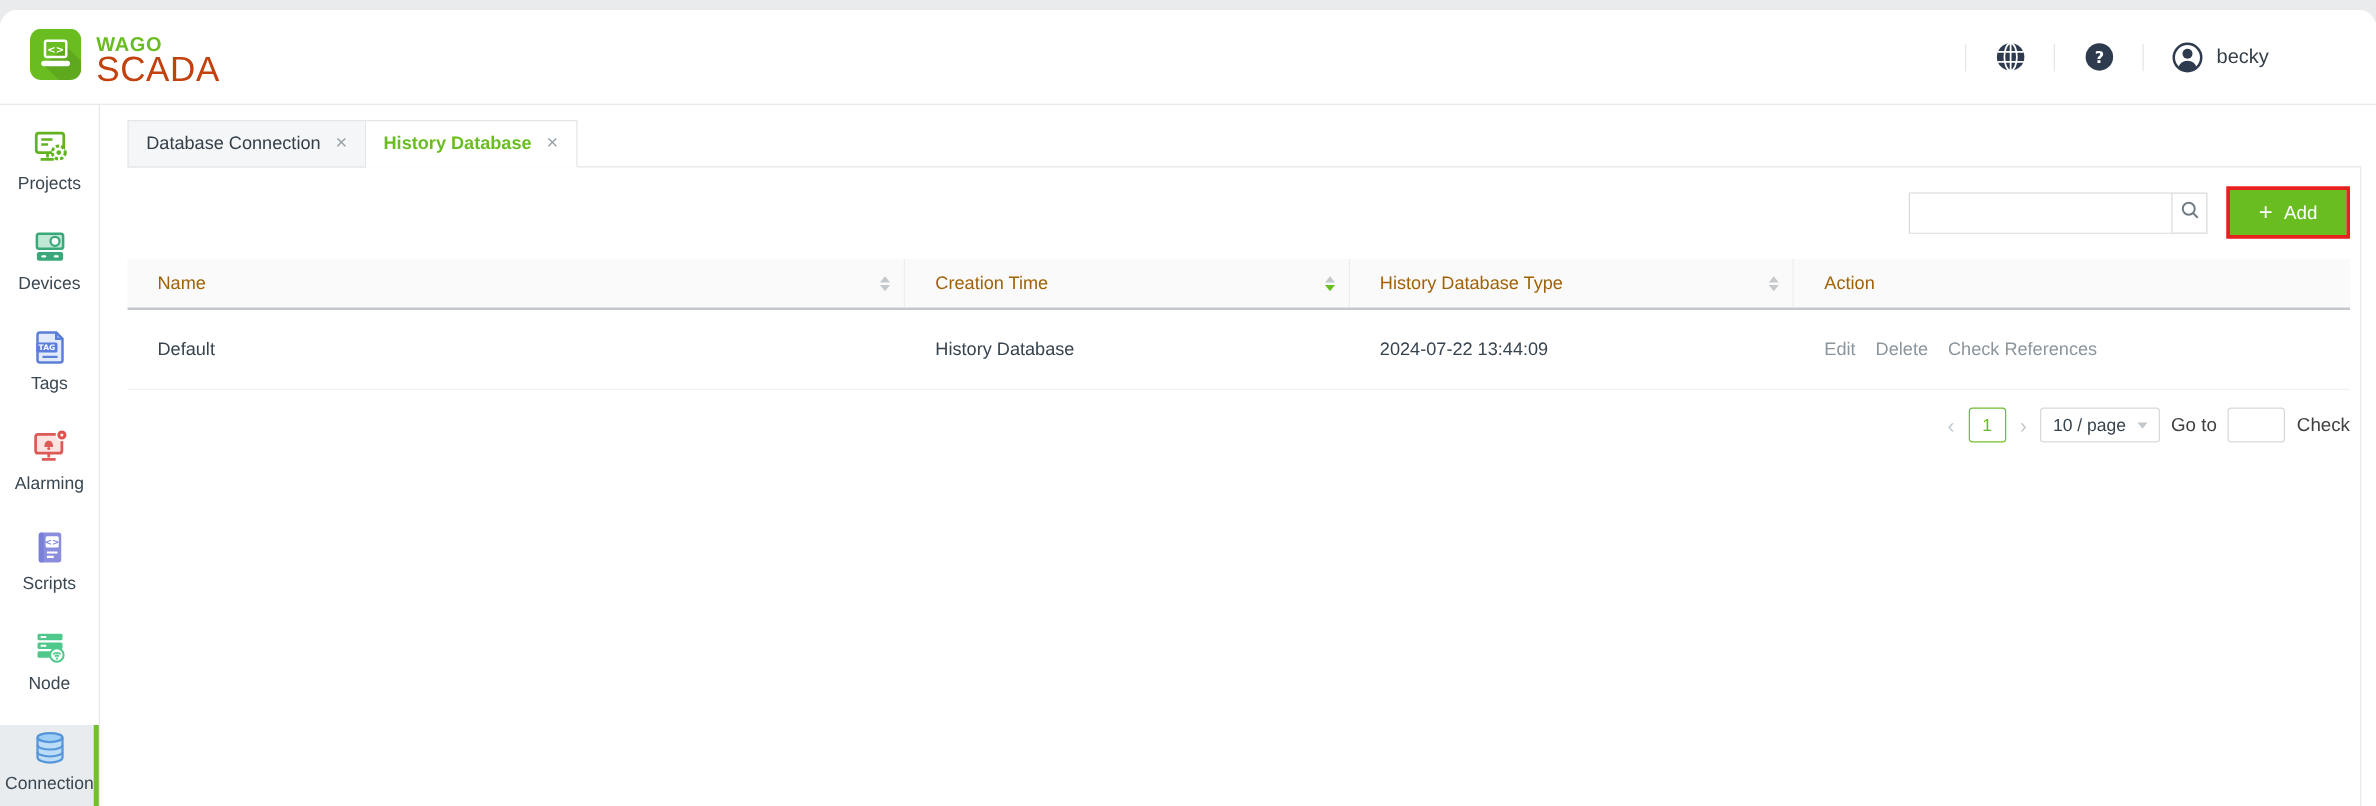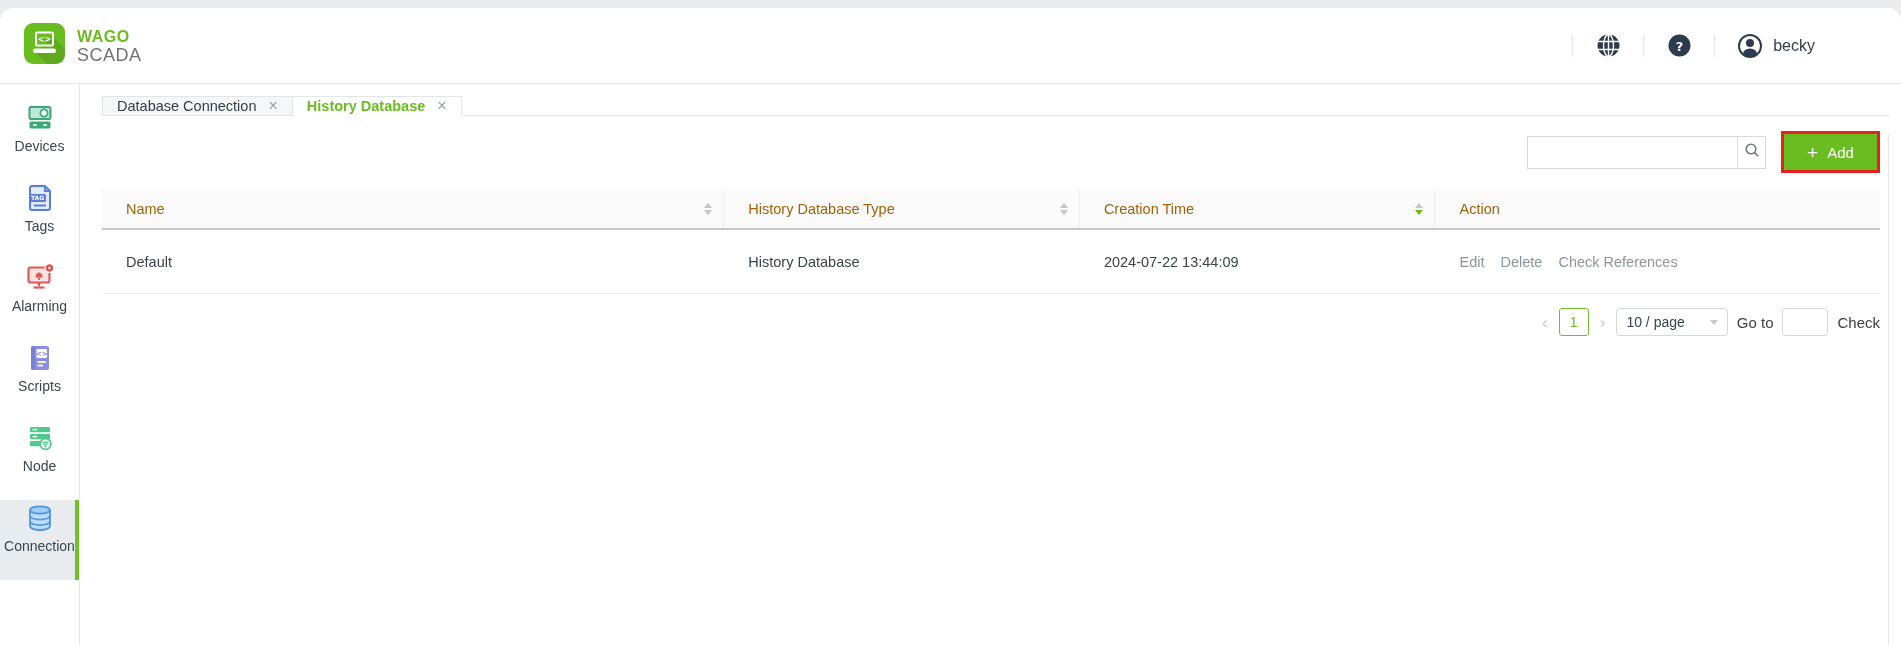--- a/index.html
+++ b/index.html
@@ -14,21 +14,21 @@
     background:#fff; border-radius:14px 14px 0 0; overflow:hidden;
   }
   
   .topbar {
     height:76px; display:flex; align-items:center;
     padding:0 86px 0 24px; border-bottom:1px solid #e9e9e9; background:#fff;
   }
   .logo { display:flex; align-items:center; }
   .logo-text { margin-left:12px; line-height:19px; }
   .logo-brand { font-size:16px; font-weight:800; color:#69bd21; letter-spacing:.5px; }
-  .logo-product { font-size:18px; color:#737373; letter-spacing:.5px; }
+  .logo-product { font-size:28px; color:#c2410c; letter-spacing:.5px; }
   .topbar-spacer { flex:1; }
   .top-right { display:flex; align-items:center; column-gap:22px; }
   .v-div { width:1px; height:22px; background:#e4e7e9; }
   .top-icon { width:26px; height:26px; display:flex; align-items:center; justify-content:center; cursor:pointer; }
   .user-chip { display:flex; align-items:center; cursor:pointer; }
   .user-name { margin-left:10px; font-size:16px; color:#333e48; }
   
   .workspace { display:flex; height:calc(100% - 76px); }
   .sidebar {
     width:80px; background:#fff; border-right:1px solid #e6e8ea;
@@ -42,21 +42,21 @@
   .side-label { font-size:14px; color:#3a4650; margin-top:4px; }
   .side-item.active { background:#e9ecef; }
   .side-item.active::after {
     content:""; position:absolute; right:0; top:0; bottom:0; width:4px; background:#74c02c;
   }
   .main { flex:1; position:relative; padding:12px 12px 0 22px; background:#fff; }
   .v-edge { position:absolute; right:12px; top:50px; bottom:0; width:1px; background:#e7e9eb; }
   
   .tabbar { display:flex; border-bottom:1px solid #e3e6e8; }
   .tab {
-    display:flex; align-items:center; height:20px; padding:0 14px;
+    display:flex; align-items:center; height:38px; padding:0 14px;
     background:#f5f6f7; border:1px solid #e3e6e8; margin-bottom:-1px;
     font-size:14.5px; color:#333e48; cursor:pointer; position:relative;
   }
   .tab + .tab { border-left:none; }
   .tab.active { background:#fff; border-bottom-color:#fff; color:#69bd21; font-weight:700; }
   .tab-close { margin-left:12px; color:#98a1a8; font-size:16px; font-weight:400; cursor:pointer; line-height:1; }
   
   .toolbar { margin:15px 9px 0 0; display:flex; justify-content:flex-end; align-items:center; }
   .search-box {
     width:239px; height:33px; border:1px solid #d7dadc; background:#fff;
@@ -88,21 +88,21 @@
   .action-link { color:#8b959d; margin-right:16px; cursor:pointer; text-decoration:none; font-size:14.5px; }
   
   .pager { margin:14px 9px 0 0; display:flex; justify-content:flex-end; align-items:center; column-gap:9px; font-size:15px; color:#37434e; }
   .pg-arrow { color:#c3c8cc; font-size:17px; cursor:pointer; padding:0 2px; line-height:1; }
   .pg-current {
     min-width:30px; height:28px; border:1px solid #74c02c; border-radius:3px; color:#69bd21;
     display:flex; align-items:center; justify-content:center; font-size:14px; background:#fff; cursor:pointer;
   }
   .pg-size {
     height:28px; border:1px solid #d6d9db; border-radius:3px; background:#fff; padding:0 9px;
-    display:flex; align-items:center; column-gap:25px; font-size:14px; cursor:pointer;
+    display:flex; align-items:center; column-gap:9px; font-size:14px; cursor:pointer;
   }
   .chev-down { width:0; height:0; border-left:4.5px solid transparent; border-right:4.5px solid transparent; border-top:5px solid #c3c8cc; }
   .pg-goto-label, .pg-page-label { font-size:15px; color:#404040; }
   .pg-input { width:46px; height:28px; border:1px solid #d6d9db; border-radius:3px; outline:none; font-family:inherit; font-size:14px; padding:0 6px; }
 </style>
 </head>
 <body>
 
 <div class="app">
 
@@ -162,20 +162,34 @@
         </span>
         <span class="user-name">becky</span>
       </span>
     </div>
   </div>
 
   <div class="workspace">
 
     <div class="sidebar">
 
+      <div class="side-item">
+        <span class="icon">
+          <svg width="30" height="30" viewBox="0 0 30 30">
+            <rect x="4" y="3.5" width="22" height="15.5" rx="2" fill="#fff" stroke="#61b41f" stroke-width="2.2"></rect>
+            <line x1="8" y1="8.5" x2="17" y2="8.5" stroke="#61b41f" stroke-width="2"></line>
+            <line x1="8" y1="12.5" x2="13.5" y2="12.5" stroke="#61b41f" stroke-width="2"></line>
+            <line x1="13" y1="19" x2="13" y2="23" stroke="#61b41f" stroke-width="2.2"></line>
+            <line x1="7.5" y1="24.5" x2="18" y2="24.5" stroke="#61b41f" stroke-width="2.2"></line>
+            <circle cx="22" cy="19" r="5.2" fill="#fff" stroke="#61b41f" stroke-width="2.4" stroke-dasharray="2.6 1.7"></circle>
+            <circle cx="22" cy="19" r="1.9" fill="#61b41f"></circle>
+          </svg>
+        </span>
+        <span class="side-label">Projects</span>
+      </div>
 
       <div class="side-item">
         <span class="icon">
           <svg width="30" height="30" viewBox="0 0 30 30">
             <rect x="4.5" y="4" width="21" height="12" rx="1.8" fill="#bfe8d6" stroke="#3aa878" stroke-width="2"></rect>
             <circle cx="19" cy="10" r="3.6" fill="#fff" stroke="#3aa878" stroke-width="1.8"></circle>
             <rect x="4.5" y="18.5" width="21" height="7" rx="1.8" fill="#3aa878"></rect>
             <rect x="8" y="21.2" width="4" height="1.8" rx="0.9" fill="#fff"></rect>
             <rect x="18" y="21.2" width="4" height="1.8" rx="0.9" fill="#fff"></rect>
           </svg>
@@ -293,34 +307,34 @@
       <div class="table">
         <div class="thead">
           <div class="th col-0 bordered">
             <span>Name</span>
             <span class="spacer"></span>
             <span class="sorter">
                 <span class="caret-up"></span>
                 <span class="caret-down"></span>
               </span>
           </div>
+          <div class="th col-2 bordered">
+            <span>Creation Time</span>
+            <span class="spacer"></span>
+            <span class="sorter">
+                <span class="caret-up"></span>
+                <span class="caret-down active"></span>
+              </span>
+          </div>
           <div class="th col-1 bordered">
             <span>History Database Type</span>
             <span class="spacer"></span>
             <span class="sorter">
                 <span class="caret-up"></span>
                 <span class="caret-down"></span>
-              </span>
-          </div>
-          <div class="th col-2 bordered">
-            <span>Creation Time</span>
-            <span class="spacer"></span>
-            <span class="sorter">
-                <span class="caret-up"></span>
-                <span class="caret-down active"></span>
               </span>
           </div>
           <div class="th col-3">
             <span>Action</span>
           </div>
         </div>
 
         <div class="trow">
           <div class="td col-0">Default</div>
           <div class="td col-1">History Database</div>

